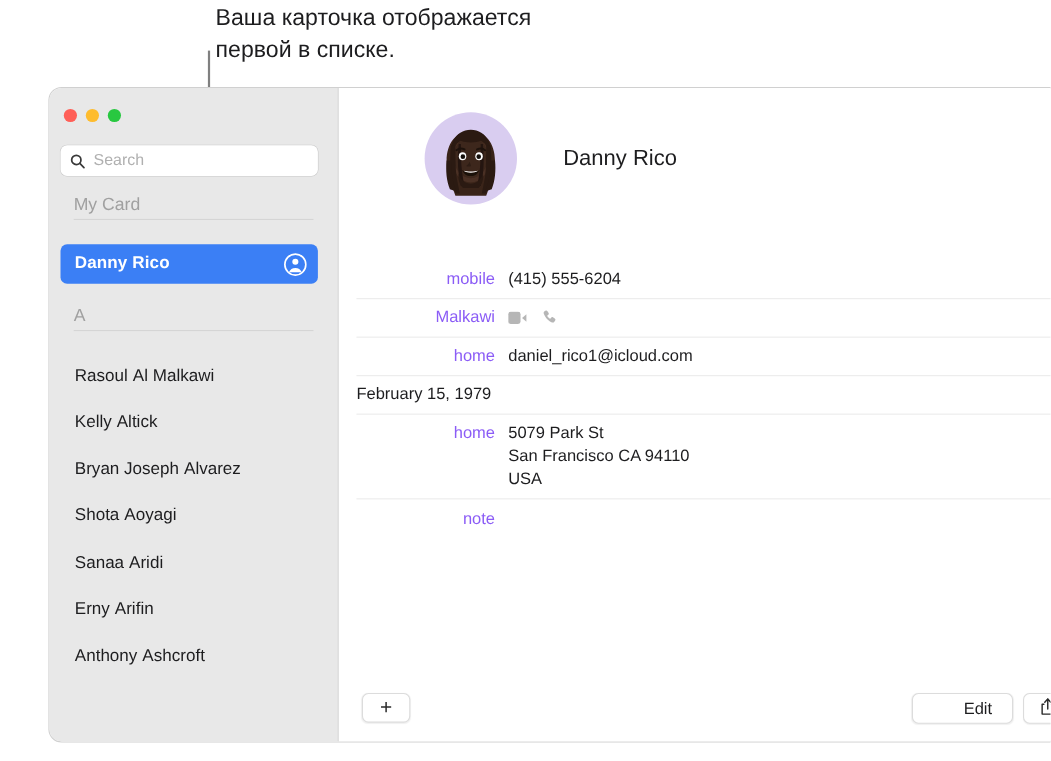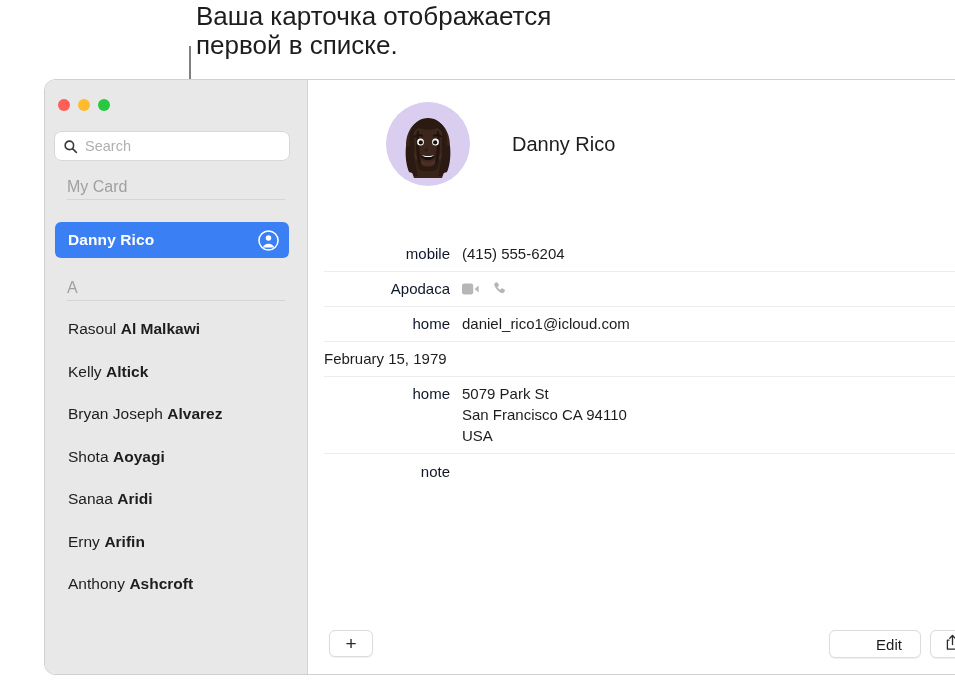--- a/index.html
+++ b/index.html
@@ -14,21 +14,21 @@
   }
 
   #page { position: relative; width: 955px; height: 692px; background:#fff; }
 
   
   .callout-text {
     position: absolute;
     left: 196px;
     top: 2px;
     width: 500px;
-    font-size: 26px;
+    font-size: 21px;
     line-height: 29px;
     color: #1d1d1f;
     white-space: pre-line;
   }
   .callout-line {
     position: absolute;
     left: 189px;
     top: 46px;
     width: 2px;
     height: 196px;
@@ -122,28 +122,28 @@
     box-sizing: border-box;
     color: #ffffff;
   }
   .row-selected .nm { font-size: 15.5px; font-weight: 700; letter-spacing: .1px; }
   .mycard-badge { margin-left: auto; width: 21px; height: 21px; color: #ffffff; }
 
   .contact-list { position: absolute; left: 0; top: 228px; width: 262px; }
   .contact-row {
     height: 42.5px;
     display: flex;
-    align-items: center;
+    align-items: flex-end;
     padding-left: 23px;
     font-size: 15.5px;
     color: #1d1d1f;
     box-sizing: border-box;
   }
   .contact-row .first { font-weight: 400; }
-  .contact-row .last { font-weight: 700; margin-left: 4.5px; }
+  .contact-row .last { font-weight: 400; margin-left: 4.5px; }
 
   
   .detail {
     flex: 1;
     position: relative;
     background: #ffffff;
     overflow: hidden;
   }
 
   .hero { position: absolute; left: 78px; top: 22px; display: flex; align-items: center; }
@@ -165,21 +165,21 @@
     min-height: 20px;
   }
   .field-row:first-child { border-top: none; }
   .f-label {
     width: 138px;
     flex: none;
     text-align: right;
     padding-right: 12px;
     box-sizing: border-box;
     font-size: 15px;
-    color: #0f172a;
+    color: #8b5cf6;
     line-height: 21px;
   }
   .f-value {
     font-size: 15px;
     color: #1d1d1f;
     line-height: 21px;
     white-space: pre-line;
   }
   .f-icons { display: flex; align-items: center; gap: 13px; height: 21px; color: #b6b6b6; }
   .f-icons svg { display: block; }
@@ -320,21 +320,21 @@
       </div>
 
       <div class="fields">
 
         <div class="field-row">
           <div class="f-label">mobile</div>
           <div class="f-value">(415) 555-6204</div>
         </div>
 
         <div class="field-row">
-          <div class="f-label">Apodaca</div>
+          <div class="f-label">Malkawi</div>
           <div class="f-value f-icons">
             <span>
               <svg width="17" height="12" viewBox="0 0 17 12">
                 <rect x="0" y="0.5" width="11.2" height="11" rx="2.2" fill="#b6b6b6"></rect>
                 <path d="M12.6 6 16.6 2.6v6.8z" fill="#b6b6b6"></path>
               </svg>
             </span>
             <span>
               <svg width="15" height="15" viewBox="0 0 16 16">
                 <path d="M4.1 1.6c.7-.5 1.6-.3 2 .4l1.1 1.8c.35.6.2 1.35-.35 1.75l-.8.6c-.2.15-.25.4-.15.6.45.95 1.55 2.05 2.5 2.5.2.1.45.05.6-.15l.6-.8c.4-.55 1.15-.7 1.75-.35l1.8 1.1c.7.4.9 1.3.4 2l-.8 1.1c-.5.7-1.4 1-2.2.75C7.6 12.2 3.8 8.4 2.45 4.3c-.25-.8.05-1.7.75-2.2z" fill="#b6b6b6"></path>

